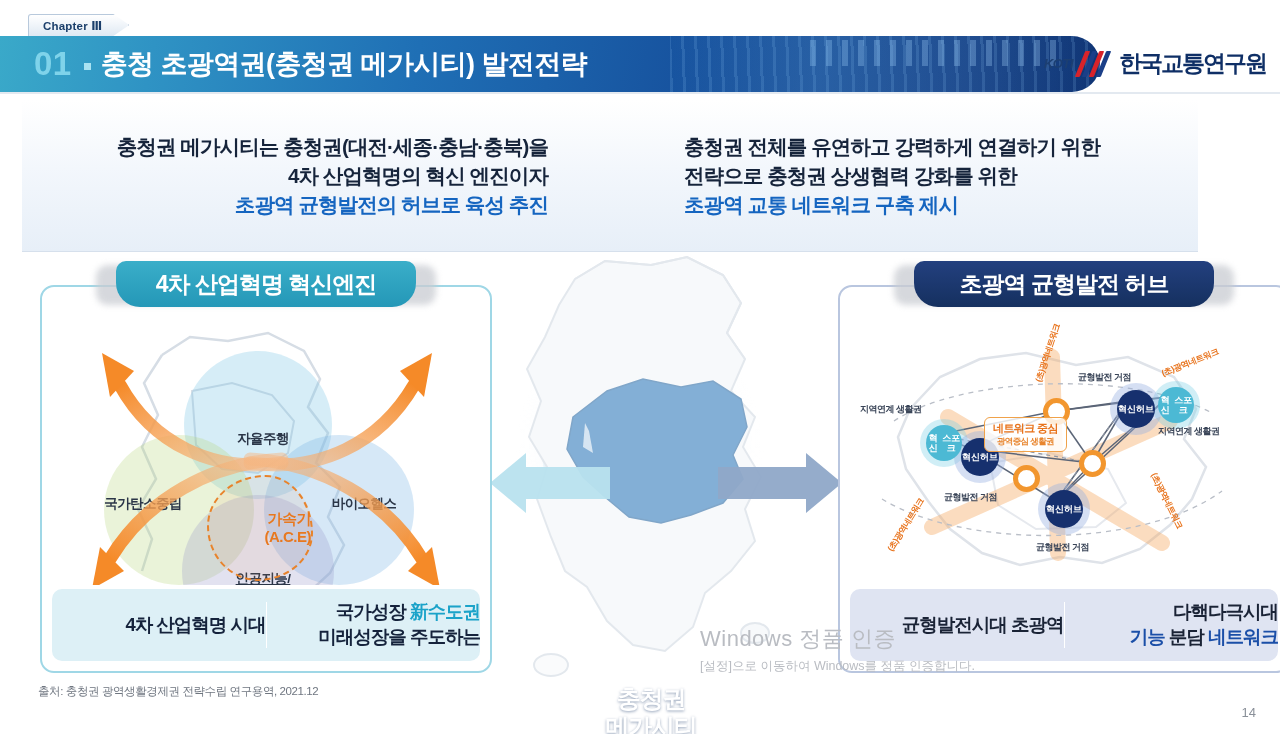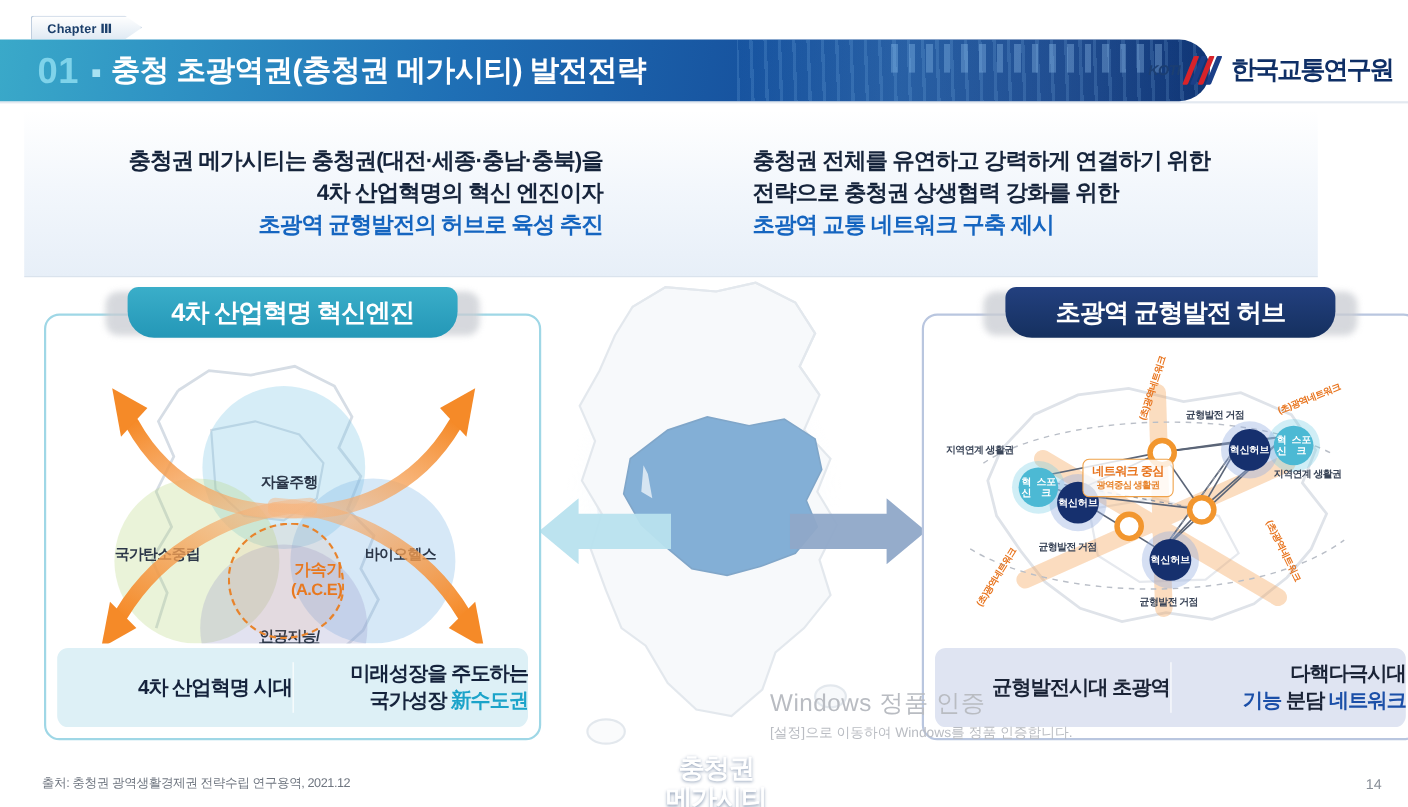--- a/index.html
+++ b/index.html
@@ -173,21 +173,21 @@
     font-size: 24px; font-weight: bold; color: #ffffff; line-height: 1.18; letter-spacing: -1.2px;
     text-shadow: 0 1px 3px rgba(10,45,95,.45); z-index: 3;
   }
 
   
   .watermark { position: absolute; left: 700px; top: 624px; color: #b9bcc2; z-index: 5; pointer-events: none; }
   .watermark .w1 { font-size: 22px; letter-spacing: .5px; }
   .watermark .w2 { font-size: 12.5px; margin-top: 4px; }
 
   
-  .source { position: absolute; left: 38px; top: 704px; font-size: 11.5px; color: #6f7680; letter-spacing: -.4px; z-index: 6; }
+  .source { position: absolute; left: 38px; top: 684px; font-size: 11.5px; color: #6f7680; letter-spacing: -.4px; z-index: 6; }
   .pagenum { position: absolute; right: 24px; top: 705px; font-size: 13px; color: #8a9099; z-index: 6; }
 </style>
 </head>
 <body>
 
 <div id="slide">
 
   <div class="chapter-tab">
     <span>Chapter Ⅲ</span>
   </div>
@@ -364,22 +364,22 @@
           <path d="M50 276 L82 258 L58 234 Z" fill="#f58a28"></path>
         </svg>
       </div>
 
       <div class="panel-caption">
         <div class="cap-col">
           <div>4차 산업혁명 시대</div>
         </div>
         <div class="cap-div"></div>
         <div class="cap-col">
+          <div><span>국가성장 </span><span class="hl">新수도권</span></div>
           <div>미래성장을 주도하는</div>
-          <div><span>국가성장 </span><span class="hl">新수도권</span></div>
         </div>
       </div>
     </div>
 
     <div class="panel right">
       <div class="tab-shadow"></div>
       <div class="panel-tab">
         <span>초광역 균형발전 허브</span>
       </div>
 

